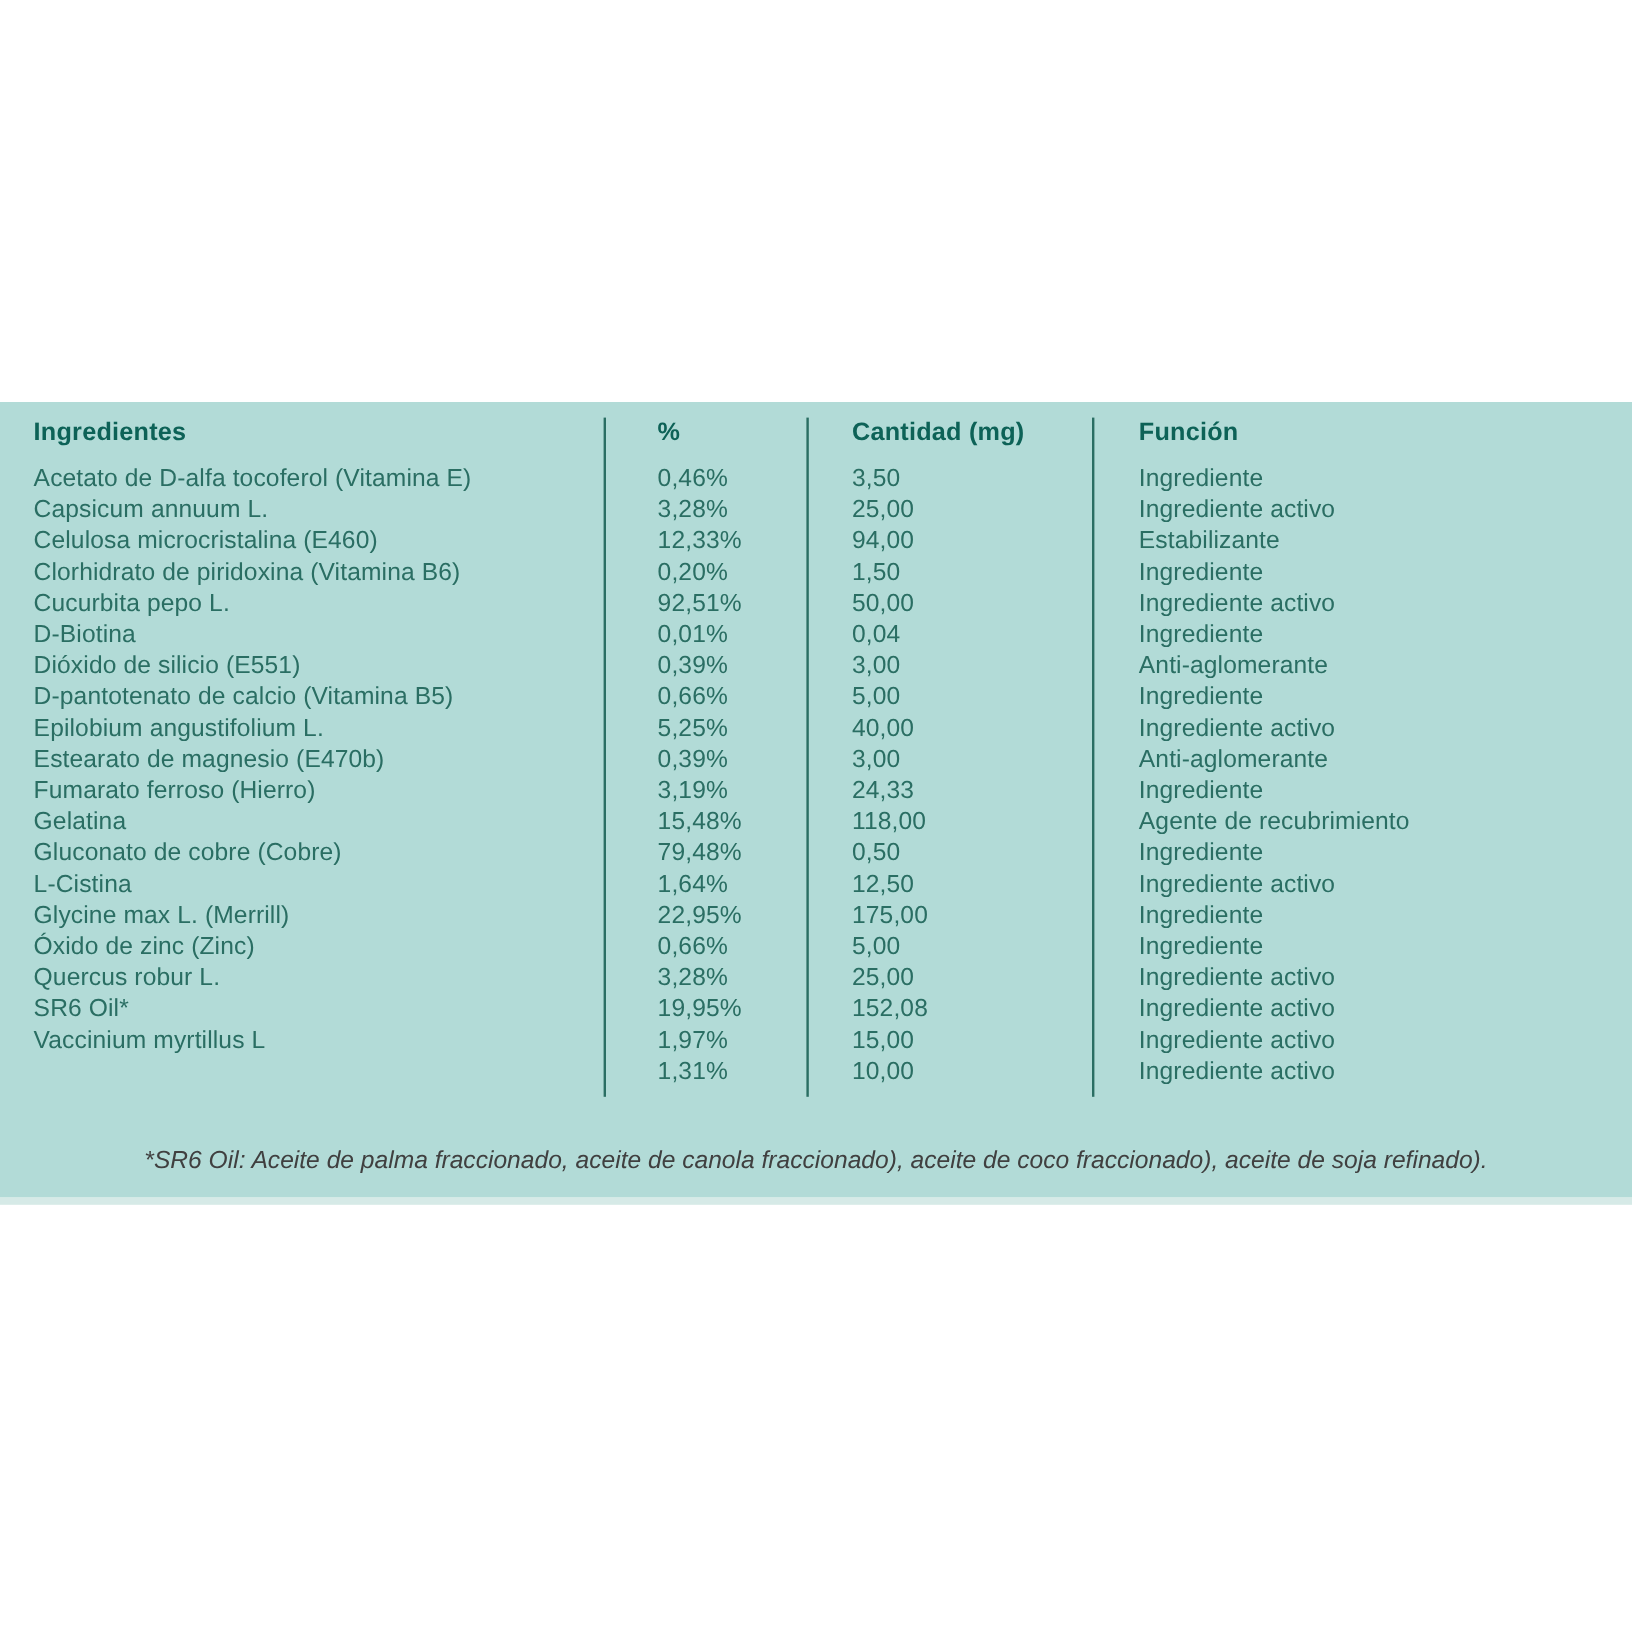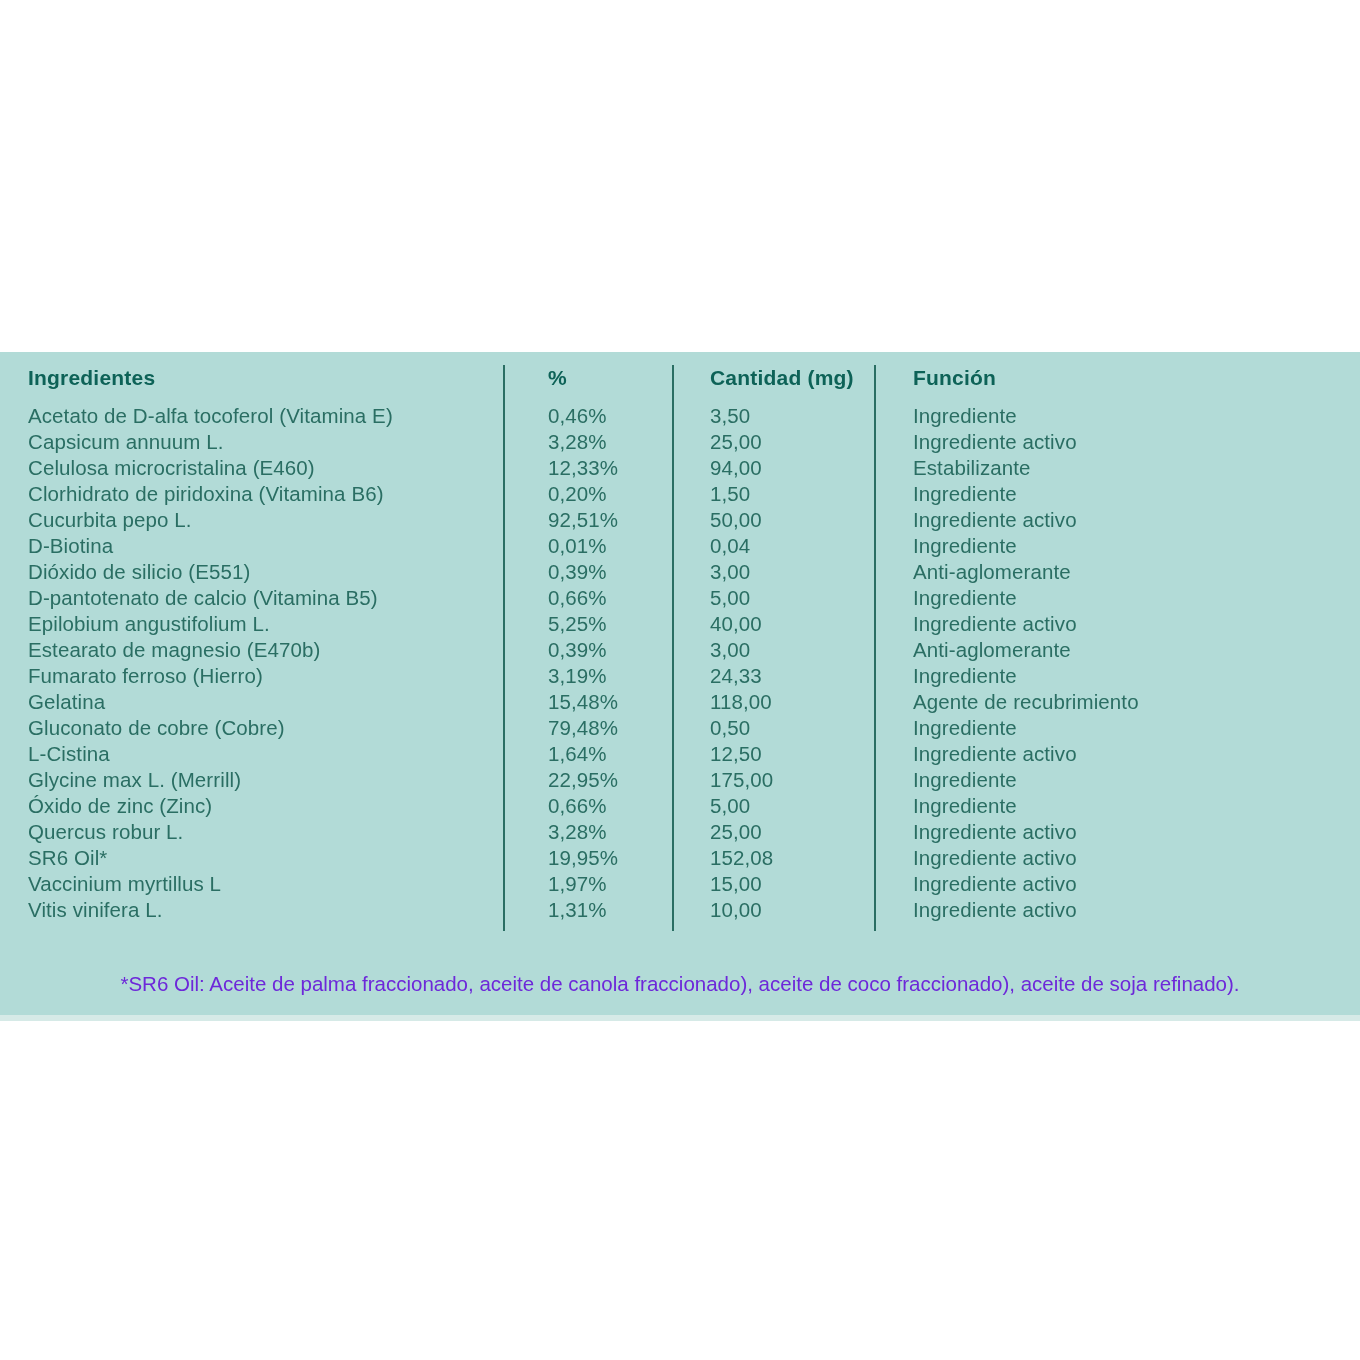--- a/index.html
+++ b/index.html
@@ -11,21 +11,21 @@
     position: relative;
     width: 1360px;
     height: 1360px;
     background: #ffffff;
     overflow: hidden;
     font-family: "Liberation Sans", "DejaVu Sans", sans-serif;
   }
   .panel {
     position: absolute;
     left: 0;
-    top: 352px;
+    top: 335px;
     width: 1360px;
     height: 663px;
     background: #b2dbd7;
   }
   .panel::after {
     content: "";
     position: absolute;
     left: 0;
     right: 0;
     bottom: -6px;
@@ -40,21 +40,21 @@
     height: 566px;      
     display: flex;
     align-items: stretch;
   }
   .col {
     box-sizing: border-box;
     height: 100%;
   }
   .col-ing  { width: 503px; padding-left: 28px; }
   .col-pct  { width: 169px; padding-left: 43px; border-left: 2px solid #2a6e63; }
-  .col-cant { width: 202px; padding-left: 36px; border-left: 2px solid #2a6e63; }
+  .col-cant { width: 238px; padding-left: 36px; border-left: 2px solid #2a6e63; }
   .col-func { flex: 1;      padding-left: 37px; border-left: 2px solid #2a6e63; }
   .th {
     font-size: 21px;
     font-weight: bold;
     color: #0d6257;
     line-height: 26px;
     letter-spacing: 0.2px;
     white-space: nowrap;
   }
   .rows { margin-top: 12px; }
@@ -65,21 +65,22 @@
     letter-spacing: 0.1px;
     white-space: nowrap;
   }
   .footnote {
     position: absolute;
     left: 0;
     right: 0;
     top: 618px;         
     text-align: center;
     font-size: 20.5px;
-    color: #6d28d9;
+    font-style: italic;
+    color: #404040;
     line-height: 27px;
     white-space: nowrap;
   }
 </style>
 </head>
 <body>
 
 <div class="page">
   <div class="panel">
     <div class="table">
@@ -98,21 +99,20 @@
             <div class="cell">Estearato de magnesio (E470b)</div>
             <div class="cell">Fumarato ferroso (Hierro)</div>
             <div class="cell">Gelatina</div>
             <div class="cell">Gluconato de cobre (Cobre)</div>
             <div class="cell">L-Cistina</div>
             <div class="cell">Glycine max L. (Merrill)</div>
             <div class="cell">Óxido de zinc (Zinc)</div>
             <div class="cell">Quercus robur L.</div>
             <div class="cell">SR6 Oil*</div>
             <div class="cell">Vaccinium myrtillus L</div>
-            <div class="cell">Vitis vinifera L.</div>
           </div>
       </div>
       <div class="col col-pct">
         <div class="th">%</div>
         <div class="rows" id="rows-percent">
             <div class="cell">0,46%</div>
             <div class="cell">3,28%</div>
             <div class="cell">12,33%</div>
             <div class="cell">0,20%</div>
             <div class="cell">92,51%</div>

